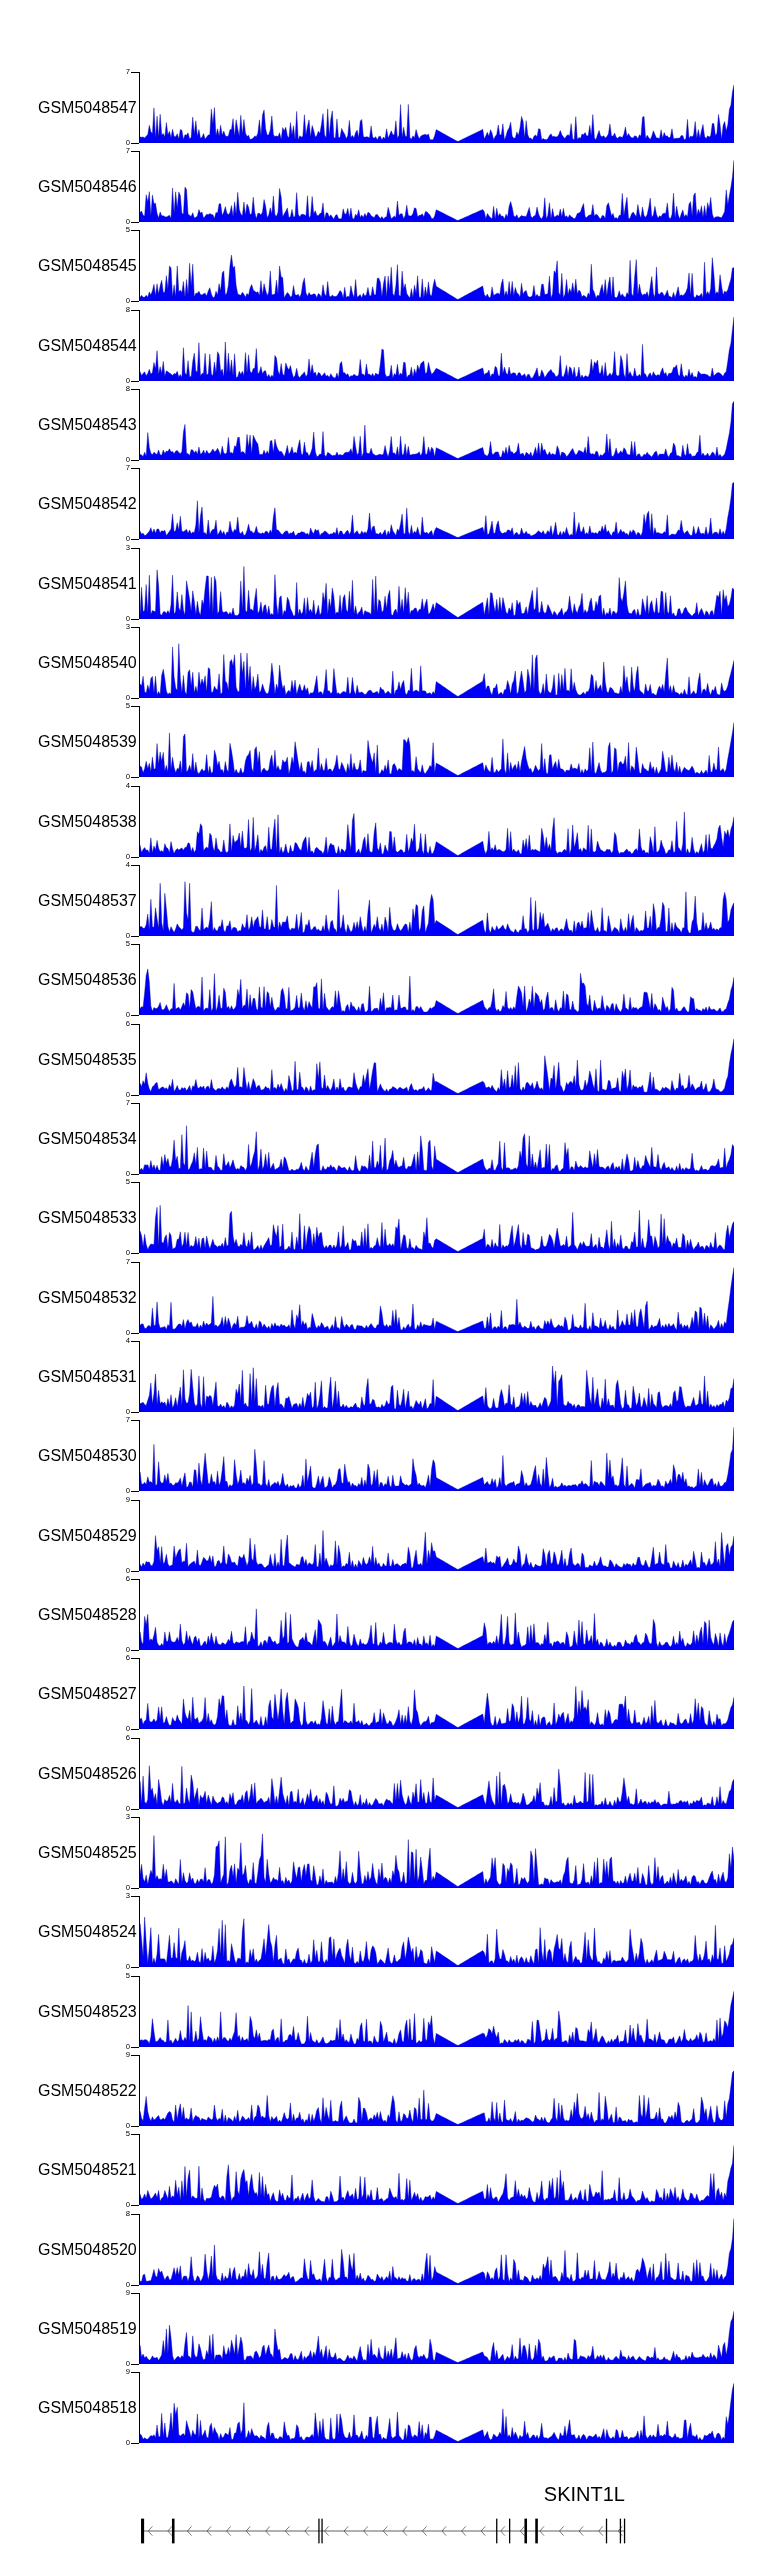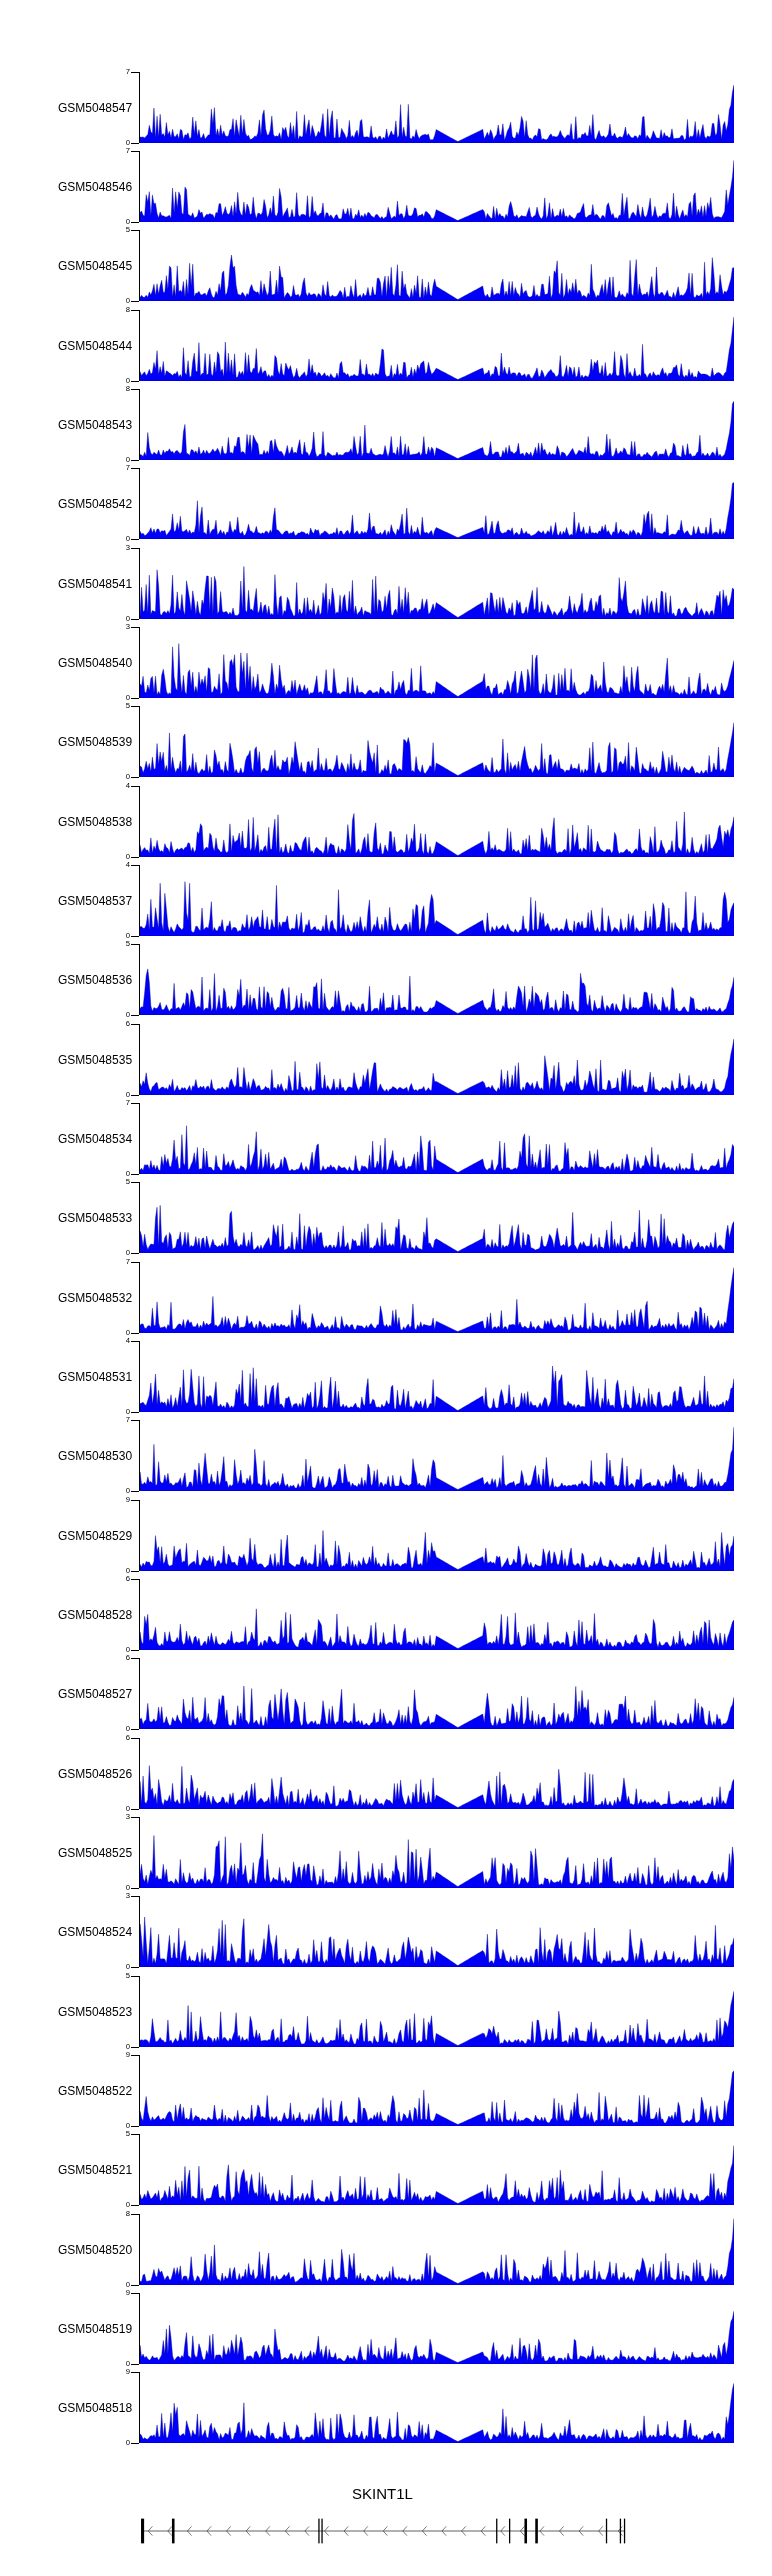--- a/index.html
+++ b/index.html
@@ -1,33 +1,33 @@
 <!DOCTYPE html>
 <html style="font-size:8.2px"><head>
 <meta charset="utf-8">
 <style>
   html,body{margin:0;padding:0;background:#ffffff;}
   .fig{position:relative;width:773px;height:2782px;background:#fff;
        font-family:"Liberation Sans",sans-serif;color:#000;overflow:hidden;}
   
   .track{position:absolute;left:0;width:773px;height:71px;}
   .gsm{position:absolute;left:38px;top:50%;transform:translateY(-50%);
-       font-size:12px;line-height:12px;white-space:nowrap;margin-left:20px;}
+       font-size:16px;line-height:12px;white-space:nowrap;}
   .ylab{position:absolute;left:99px;width:31px;text-align:right;
         font-size:7.7px;line-height:7.7px;}
   .ymax{top:-3.6px;}
   .yzero{bottom:-3.6px;}
   .tick{position:absolute;left:131px;width:8.2px;height:1px;background:#000;}
   .ttop{top:-0.5px;}
   .tbot{bottom:-0.5px;}
   .vaxis{position:absolute;left:139px;top:0;bottom:0;width:1px;background:#000;}
   .plot{position:absolute;left:140px;top:0;width:594px;height:71px;display:block;}
   
-  .gene-title{position:absolute;left:140px;width:485px;top:2484px;text-align:center;
-              font-size:15px;line-height:20.6px;}
+  .gene-title{position:absolute;left:140px;width:485px;top:2484px;text-align:right;
+              font-size:20px;line-height:20.6px;}
   .gene-svg{position:absolute;left:140px;top:2517px;display:block;}
 </style>
 </head>
 <body>
 
 <div class="fig">
 
   <div id="tracks">
       <div class="track" style="top: 72px;">
       <div class="gsm">GSM5048547</div>

